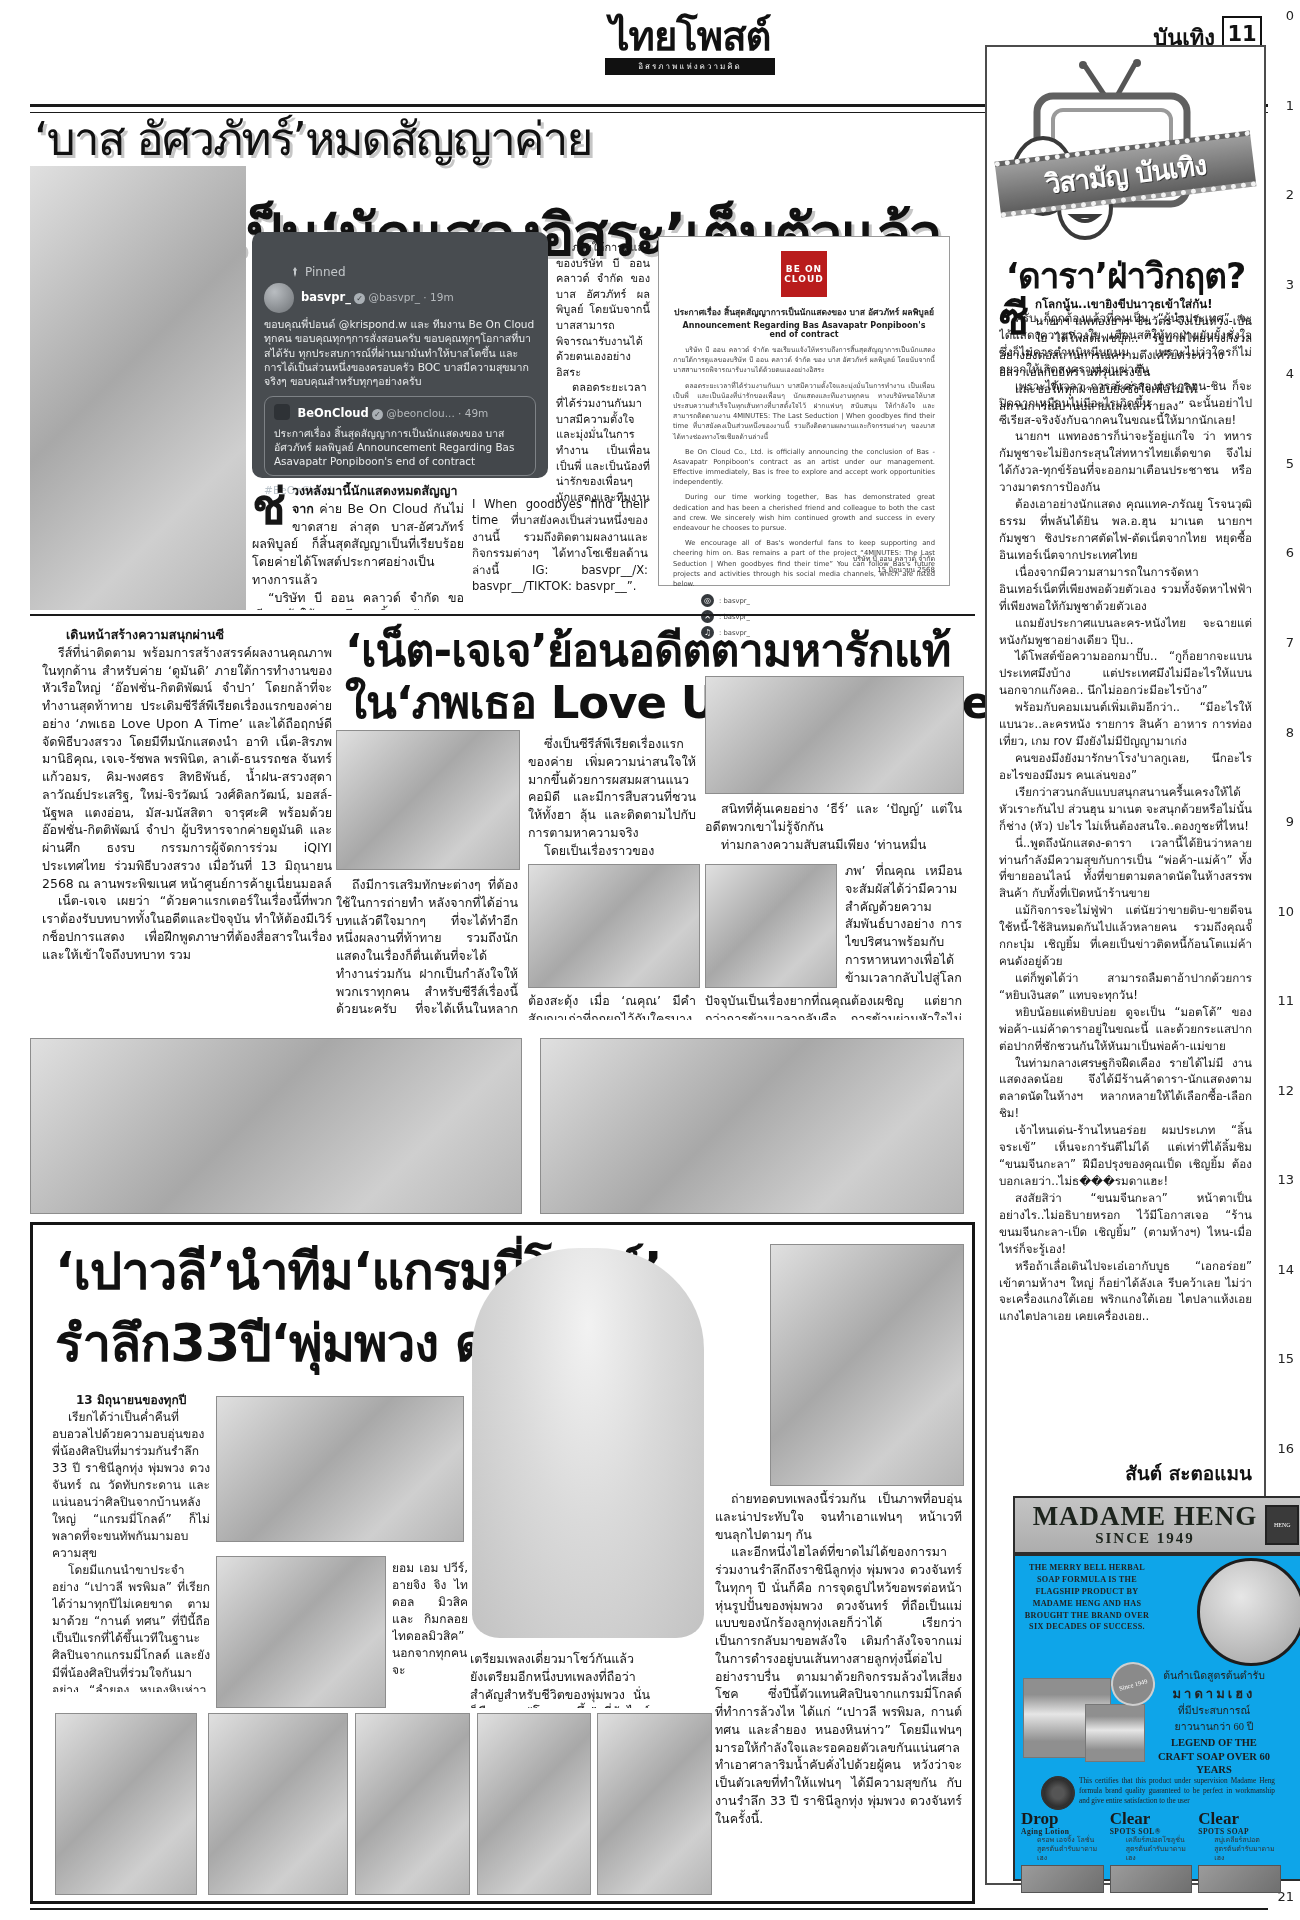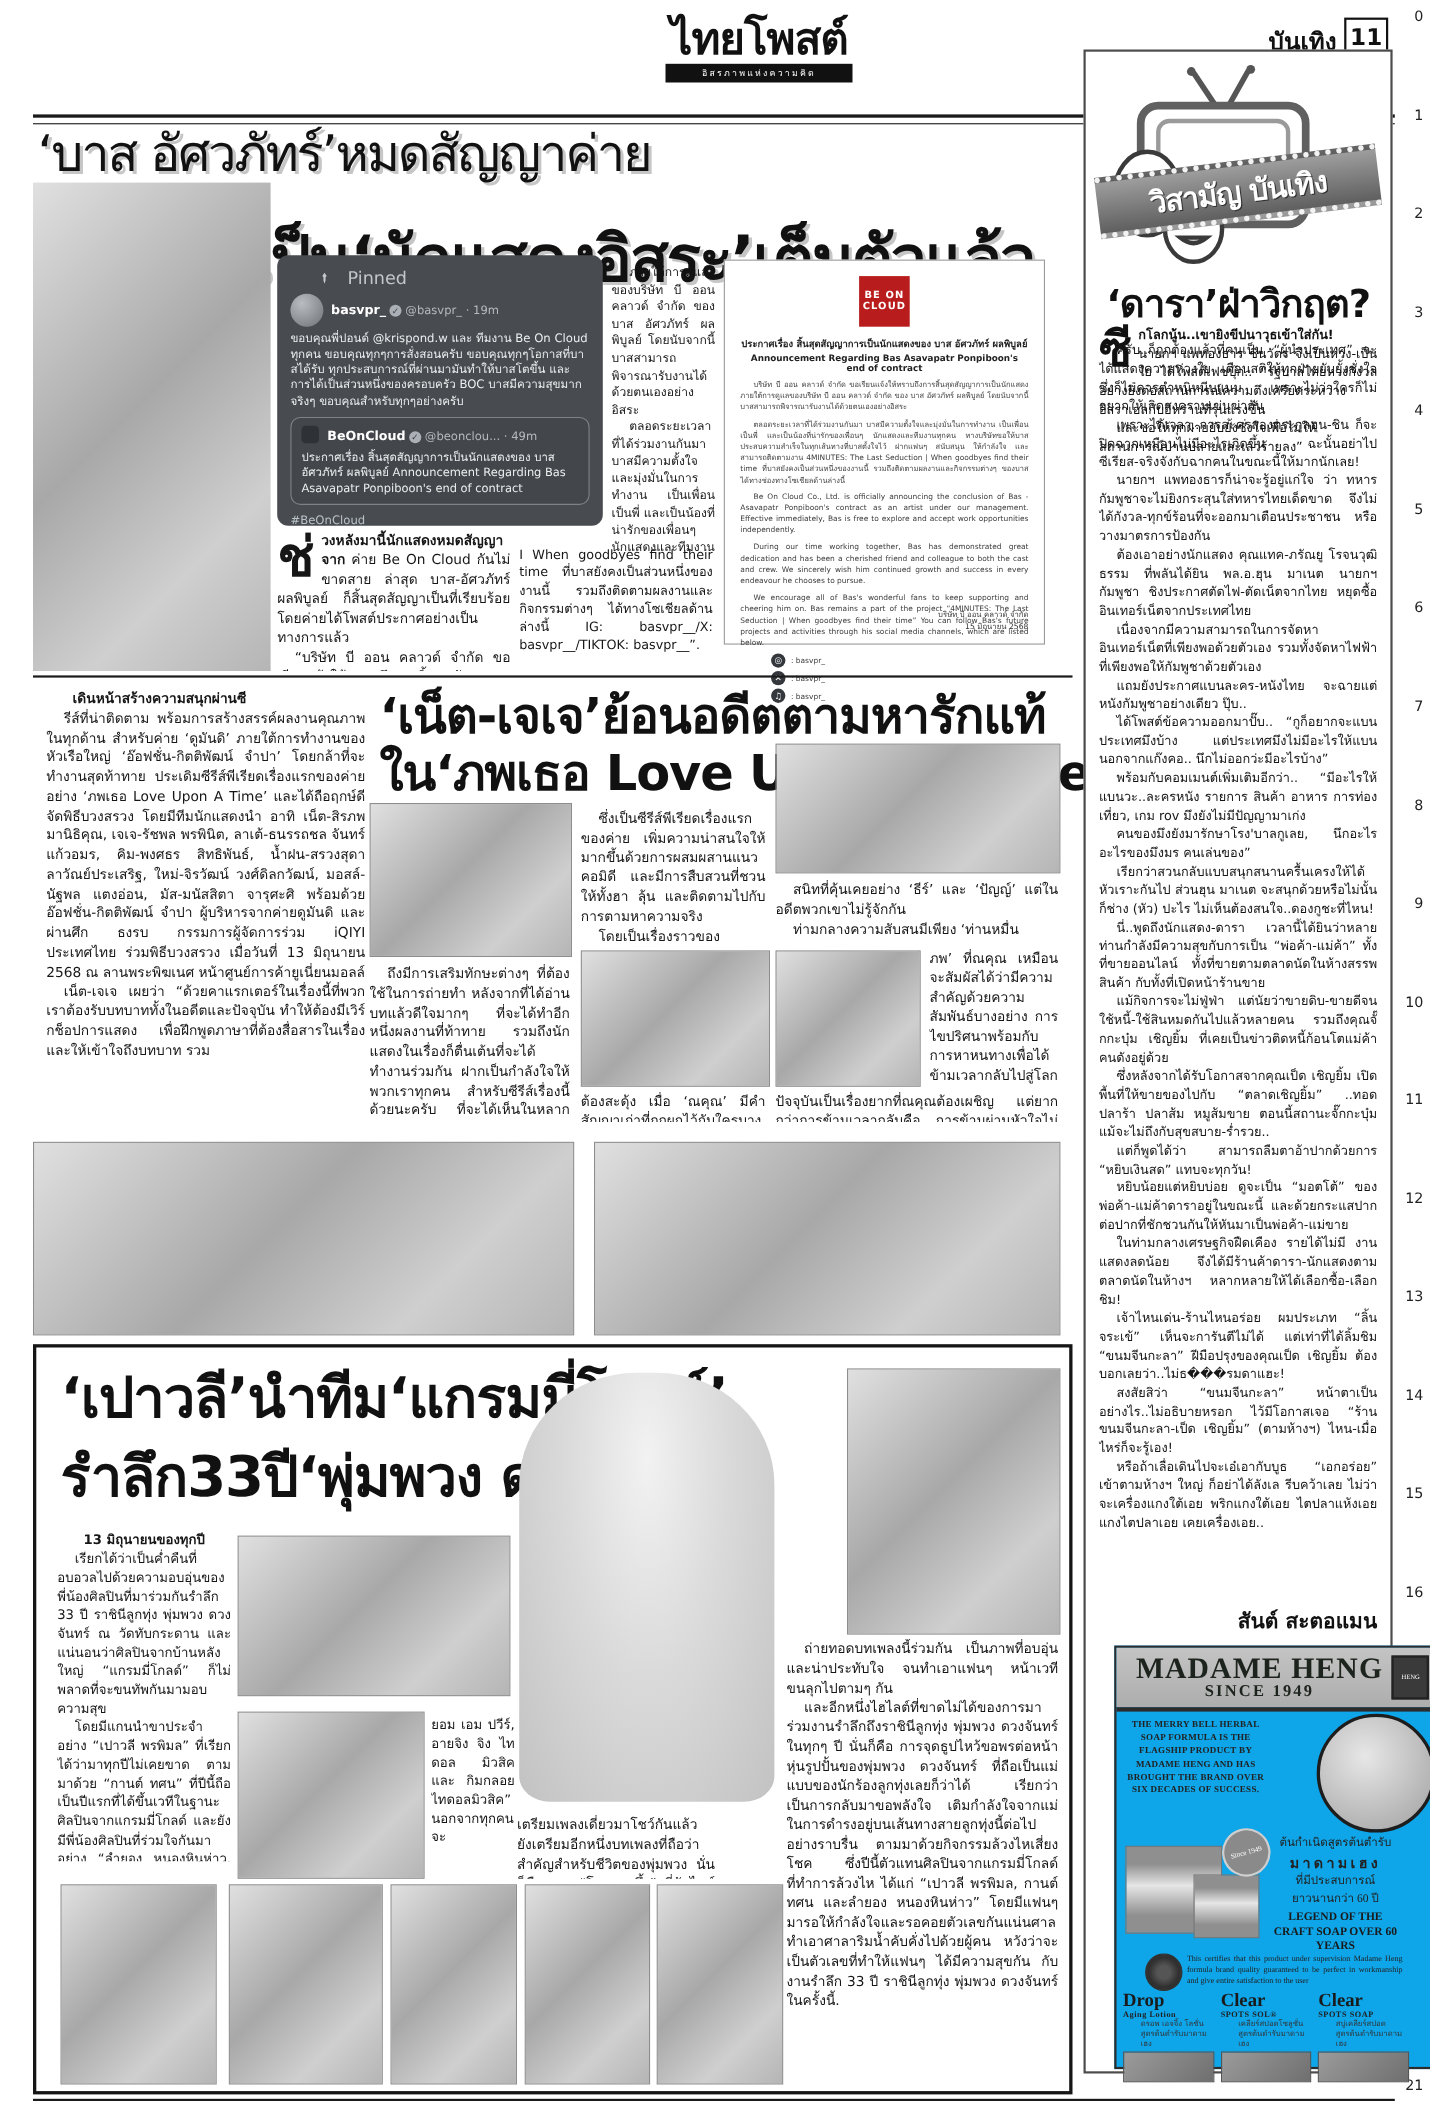--- a/index.html
+++ b/index.html
@@ -36,21 +36,21 @@
           border-radius:46% 46% 12% 12% / 26% 26% 6% 6%;}
   
   .tcol{position:absolute;overflow:hidden;font-size:12.5px;line-height:1.42;text-align:justify;color:#161616;}
   .tcol p{margin:0;text-indent:16px;}
   .tcol .lead-bold{font-weight:bold;text-indent:24px;}
   .dropcap{float:left;font-size:50px;font-weight:800;line-height:0.85;padding:4px 6px 0 0;}
   .boldrun{font-weight:bold;}
   
   .tweet{position:absolute;left:252px;top:232px;width:296px;height:246px;background:#484c50;border-radius:10px;
          color:#f0f0f0;padding:10px 12px;box-sizing:border-box;font-size:11px;line-height:1.35;}
-  .tweet .pinned{color:#c3c7ca;font-size:16px;display:flex;align-items:center;gap:16px;margin-left:26px;}
+  .tweet .pinned{color:#c3c7ca;font-size:12px;display:flex;align-items:center;gap:5px;margin-left:26px;margin-top:22px;}
   .tw-head{display:flex;align-items:center;gap:7px;margin-top:3px;}
   .avatar{width:30px;height:30px;border-radius:50%;background:radial-gradient(circle at 35% 30%,#b9bdc1,#6e7276);flex:0 0 30px;}
   .tw-name{font-weight:bold;font-size:11.5px;color:#fff;}
   .tw-meta{color:#b6babd;font-size:10.5px;}
   .badge{display:inline-block;width:11px;height:11px;border-radius:50%;background:#aab0b5;color:#35393d;
          font-size:8px;line-height:11px;text-align:center;font-weight:bold;margin-left:3px;}
   .tw-body{margin-top:4px;color:#eceeef;font-size:10.6px;text-align:left;}
   .tw-quote{margin-top:7px;border:1px solid #7e8286;border-radius:9px;padding:7px 9px;background:#43474b;}
   .tw-quote .tw-body{font-size:10.4px;}
   .qv-avatar{width:16px;height:16px;border-radius:4px;background:#2e3236;display:inline-block;vertical-align:-3px;margin-right:4px;}
@@ -355,21 +355,20 @@
         <p>นายกฯ แพทองธารก็น่าจะรู้อยู่แก่ใจ ว่า ทหารกัมพูชาจะไม่ยิงกระสุนใส่ทหารไทยเด็ดขาด จึงไม่ได้กังวล-ทุกข์ร้อนที่จะออกมาเตือนประชาชน หรือวางมาตรการป้องกัน</p>
         <p>ต้องเอาอย่างนักแสดง คุณแทค-ภรัณยู โรจนวุฒิธรรม ที่พลันได้ยิน พล.อ.ฮุน มาเนต นายกฯ กัมพูชา ชิงประกาศตัดไฟ-ตัดเน็ตจากไทย หยุดซื้ออินเทอร์เน็ตจากประเทศไทย</p>
         <p>เนื่องจากมีความสามารถในการจัดหาอินเทอร์เน็ตที่เพียงพอด้วยตัวเอง รวมทั้งจัดหาไฟฟ้าที่เพียงพอให้กัมพูชาด้วยตัวเอง</p>
         <p>แถมยังประกาศแบนละคร-หนังไทย จะฉายแต่หนังกัมพูชาอย่างเดียว ปุ๊บ..</p>
         <p>ได้โพสต์ข้อความออกมาปั๊บ.. “กูก็อยากจะแบน ประเทศมึงบ้าง แต่ประเทศมึงไม่มีอะไรให้แบน นอกจากแก๊งคอ.. นึกไม่ออกว่ะมีอะไรบ้าง”</p>
         <p>พร้อมกับคอมเมนต์เพิ่มเติมอีกว่า.. “มีอะไรให้แบนวะ..ละครหนัง รายการ สินค้า อาหาร การท่องเที่ยว, เกม rov มึงยังไม่มีปัญญามาเก่ง</p>
         <p>คนของมึงยังมารักษาโรง'บาลกูเลย, นึกอะไรอะไรของมึงมร คนเล่นของ”</p>
         <p>เรียกว่าสวนกลับแบบสนุกสนานครื้นเครงให้ได้หัวเราะกันไป ส่วนฮุน มาเนต จะสนุกด้วยหรือไม่นั้น ก็ช่าง (หัว) ปะไร ไม่เห็นต้องสนใจ..ดองกูชะที่ไหน!</p>
         <p>นี่..พูดถึงนักแสดง-ดารา เวลานี้ได้ยินว่าหลายท่านกำลังมีความสุขกับการเป็น “พ่อค้า-แม่ค้า” ทั้งที่ขายออนไลน์ ทั้งที่ขายตามตลาดนัดในห้างสรรพสินค้า กับทั้งที่เปิดหน้าร้านขาย</p>
         <p>แม้กิจการจะไม่ฟู่ฟ่า แต่นัยว่าขายดิบ-ขายดีจนใช้หนี้-ใช้สินหมดกันไปแล้วหลายคน รวมถึงคุณจั๊กกะบุ๋ม เชิญยิ้ม ที่เคยเป็นข่าวติดหนี้ก้อนโตแม่ค้าคนดังอยู่ด้วย</p>
-        <p>ซึ่งหลังจากได้รับโอกาสจากคุณเป็ด เชิญยิ้ม เปิดพื้นที่ให้ขายของไปกับ “ตลาดเชิญยิ้ม” ..ทอดปลาร้า ปลาส้ม หมูส้มขาย ตอนนี้สถานะจั๊กกะบุ๋มแม้จะไม่ถึงกับสุขสบาย-ร่ำรวย..</p>
         <p>แต่ก็พูดได้ว่า สามารถลืมตาอ้าปากด้วยการ “หยิบเงินสด” แทบจะทุกวัน!</p>
         <p>หยิบน้อยแต่หยิบบ่อย ดูจะเป็น “มอตโต้” ของพ่อค้า-แม่ค้าดาราอยู่ในขณะนี้ และด้วยกระแสปากต่อปากที่ชักชวนกันให้หันมาเป็นพ่อค้า-แม่ขาย</p>
         <p>ในท่ามกลางเศรษฐกิจฝืดเคือง รายได้ไม่มี งานแสดงลดน้อย จึงได้มีร้านค้าดารา-นักแสดงตามตลาดนัดในห้างฯ หลากหลายให้ได้เลือกซื้อ-เลือกชิม!</p>
         <p>เจ้าไหนเด่น-ร้านไหนอร่อย ผมประเภท “ลิ้นจระเข้” เห็นจะการันตีไม่ได้ แต่เท่าที่ได้ลิ้มชิม “ขนมจีนกะลา” ฝีมือปรุงของคุณเป็ด เชิญยิ้ม ต้องบอกเลยว่า..ไม่ธ���รมดาแฮะ!</p>
         <p>สงสัยสิว่า “ขนมจีนกะลา” หน้าตาเป็นอย่างไร..ไม่อธิบายหรอก ไว้มีโอกาสเจอ “ร้านขนมจีนกะลา-เป็ด เชิญยิ้ม” (ตามห้างฯ) ไหน-เมื่อไหร่ก็จะรู้เอง!</p>
         <p>หรือถ้าเลื่อเดินไปจะเอ๋เอากับบูธ “เอกอร่อย” เข้าตามห้างฯ ใหญ่ ก็อย่าได้ลังเล รีบคว้าเลย ไม่ว่าจะเครื่องแกงใต้เอย พริกแกงใต้เอย ไตปลาแห้งเอย แกงไตปลาเอย เคยเครื่องเอย..</p>
       </div>
 
   </div>
   <div class="rail-byline">สันต์ สะตอแมน</div>

